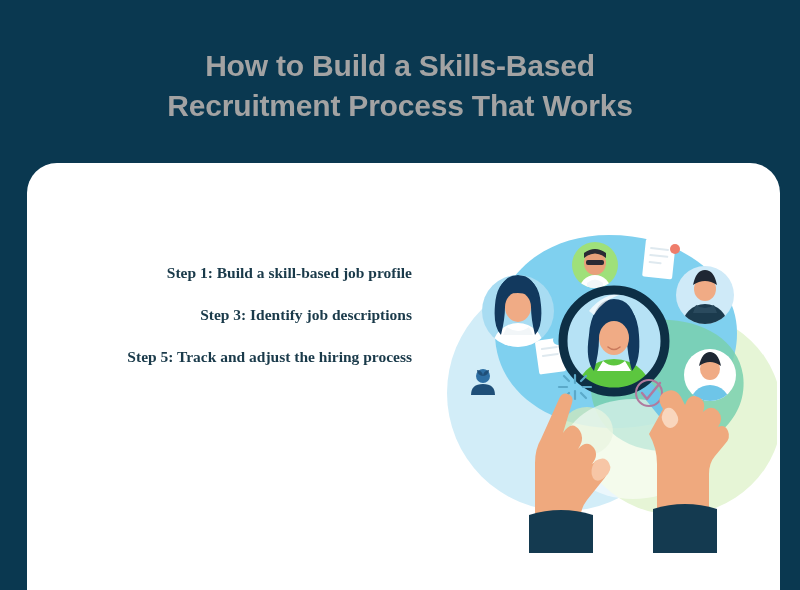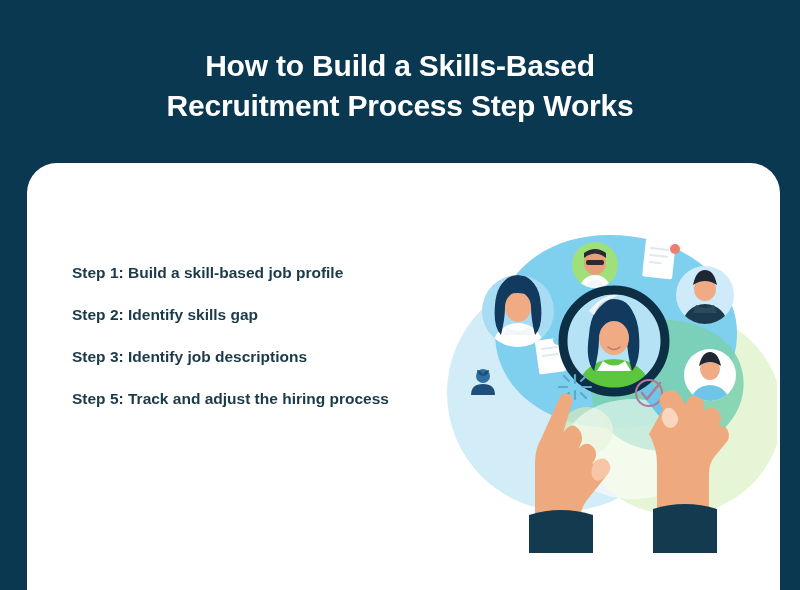--- a/index.html
+++ b/index.html
@@ -24,21 +24,21 @@
   
   #title-block {
     position: absolute;
     left: 0;
     top: 46px;
     width: 800px;
     text-align: center;
   }
   .title-line {
     display: block;
-    color: #ffffff;
+    color: #a3a3a3;
     font-family: "Liberation Sans", sans-serif;
     font-size: 30px;
     font-weight: bold;
     line-height: 40px;
     letter-spacing: -0.2px;
   }
 
   
   #content-card {
     position: absolute;
@@ -53,25 +53,26 @@
 
   
   #steps-list {
     position: absolute;
     left: 45px;
     top: 100px;
     width: 340px;
   }
   .step-item {
     color: #1a3a4a;
-    font-family: Liberation Sans, sans-serif;
+    font-family: Liberation Serif, serif;
     font-size: 15.5px;
     font-weight: bold;
     line-height: 20px;
     margin-bottom: 22px;
+    text-align: right;
   }
   .step-item:last-child { margin-bottom: 8px; }
 
   
   #illustration {
     position: absolute;
     left: 410px;
     top: 60px;
     width: 340px;
     height: 330px;
@@ -82,28 +83,27 @@
     height: 330px;
   }
 </style>
 </head>
 <body>
 
 <div id="infographic">
 
   <div id="title-block">
     <span class="title-line">How to Build a Skills-Based</span>
-    <span class="title-line">Recruitment Process Step Works</span>
+    <span class="title-line">Recruitment Process That Works</span>
   </div>
 
   <div id="content-card">
 
     <div id="steps-list">
       <div class="step-item">Step 1: Build a skill-based job profile</div>
-      <div class="step-item">Step 2: Identify skills gap</div>
       <div class="step-item">Step 3: Identify job descriptions</div>
       <div class="step-item">Step 5: Track and adjust the hiring process</div>
     </div>
 
     <div id="illustration">
       <svg viewBox="0 0 340 330" xmlns="http://www.w3.org/2000/svg">
         <defs>
           <clipPath id="lensClip">
             <circle cx="177" cy="118" r="51"></circle>
           </clipPath>

